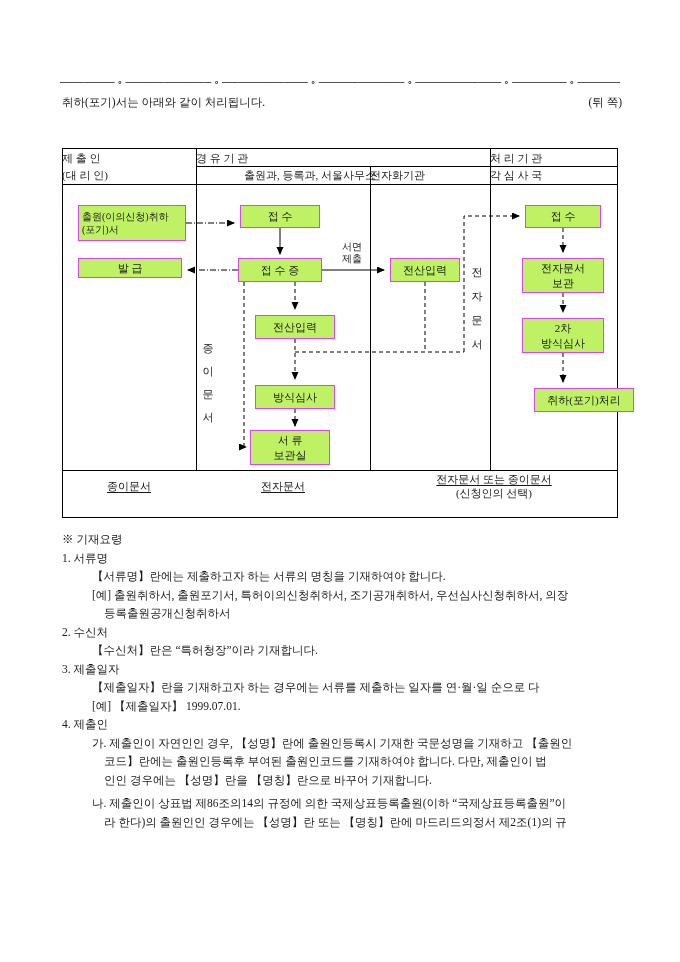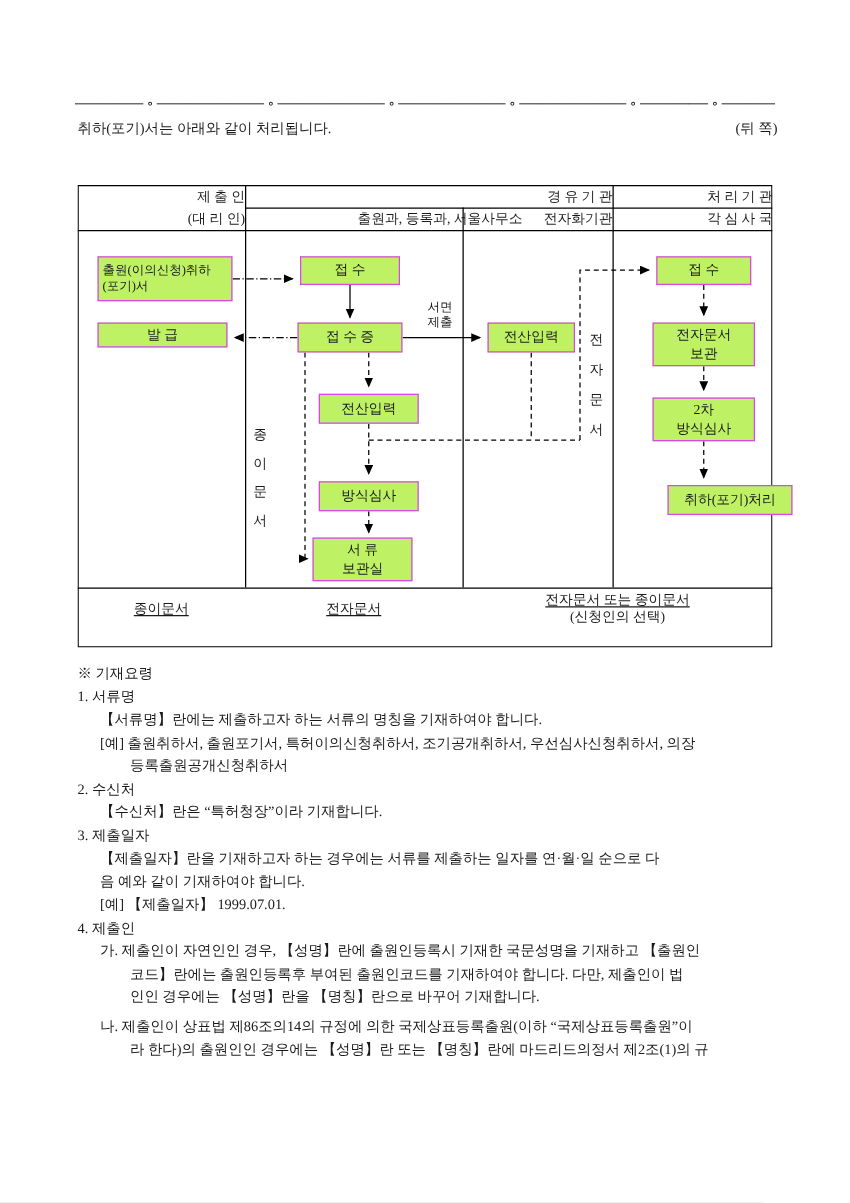--- a/index.html
+++ b/index.html
@@ -4,33 +4,33 @@
 <style>
   html,body{margin:0;padding:0;background:#e8e8e8;}
   .page{position:relative;width:680px;height:962px;background:#ffffff;margin:0 auto;
         font-family:"Liberation Serif","DejaVu Serif",serif;color:#1a1a1a;overflow:hidden;}
   .sep{position:absolute;left:60px;top:76px;width:560px;font-size:11px;white-space:nowrap;
        overflow:hidden;color:#222;}
   .hl{position:absolute;left:62px;top:95px;font-size:11.5px;}
   .hr{position:absolute;right:58px;top:95px;font-size:11.5px;}
   .diagram{position:absolute;left:62px;top:148px;width:556px;height:370px;}
   .dg{position:absolute;left:0;top:0;}
-  .hcell{position:absolute;text-align:right;font-size:11px;line-height:15px;}
+  .hcell{position:absolute;text-align:left;font-size:11px;line-height:15px;}
   .bx{position:absolute;border:1px solid #d946ef;background:#bef264;box-sizing:border-box;
       display:flex;align-items:center;justify-content:center;text-align:center;
       white-space:pre-line;font-size:11px;line-height:1.3;}
   .bx.small{font-size:10px;justify-content:flex-start;text-align:left;padding:0 3px;}
   .vlabel{position:absolute;width:14px;text-align:center;font-size:11px;white-space:pre-line;}
   .slabel{position:absolute;width:24px;text-align:center;font-size:10px;line-height:12px;white-space:pre-line;}
   .blabel{position:absolute;text-align:center;font-size:11px;}
   .u{text-decoration:underline;text-underline-offset:2px;}
   .instr{position:absolute;left:62px;top:530px;width:566px;font-size:11.5px;}
   .ln{line-height:18.5px;white-space:nowrap;}
   .i0{margin-left:0;}
-  .i1{margin-left:18px;}
+  .i1{margin-left:30px;}
   .i2{margin-left:42px;}
   .gap{margin-top:5px;}
 </style>
 </head>
 <body>
 
 <div class="page">
 
   <div class="sep">─────── ∘ ─────────── ∘ ─────────── ∘ ─────────── ∘ ─────────── ∘ ─────── ∘ ──────── ∘ ───────</div>
   <div class="hl">취하(포기)서는 아래와 같이 처리됩니다.</div>
@@ -115,21 +115,20 @@
   <div class="instr">
     <div class="ln i0">※ 기재요령</div>
     <div class="ln i0">1. 서류명</div>
     <div class="ln i1">【서류명】란에는 제출하고자 하는 서류의 명칭을 기재하여야 합니다.</div>
     <div class="ln i1">[예] 출원취하서, 출원포기서, 특허이의신청취하서, 조기공개취하서, 우선심사신청취하서, 의장</div>
     <div class="ln i2">등록출원공개신청취하서</div>
     <div class="ln i0">2. 수신처</div>
     <div class="ln i1">【수신처】란은 “특허청장”이라 기재합니다.</div>
     <div class="ln i0">3. 제출일자</div>
     <div class="ln i1">【제출일자】란을 기재하고자 하는 경우에는 서류를 제출하는 일자를 연·월·일 순으로 다</div>
-    <div class="ln i1">음 예와 같이 기재하여야 합니다.</div>
     <div class="ln i1">[예] 【제출일자】 1999.07.01.</div>
     <div class="ln i0">4. 제출인</div>
     <div class="ln i1">가. 제출인이 자연인인 경우, 【성명】란에 출원인등록시 기재한 국문성명을 기재하고 【출원인</div>
     <div class="ln i2">코드】란에는 출원인등록후 부여된 출원인코드를 기재하여야 합니다. 다만, 제출인이 법</div>
     <div class="ln i2">인인 경우에는 【성명】란을 【명칭】란으로 바꾸어 기재합니다.</div>
     <div class="ln i1 gap">나. 제출인이 상표법 제86조의14의 규정에 의한 국제상표등록출원(이하 “국제상표등록출원”이</div>
     <div class="ln i2">라 한다)의 출원인인 경우에는 【성명】란 또는 【명칭】란에 마드리드의정서 제2조(1)의 규</div>
   </div>
 
 </div>

